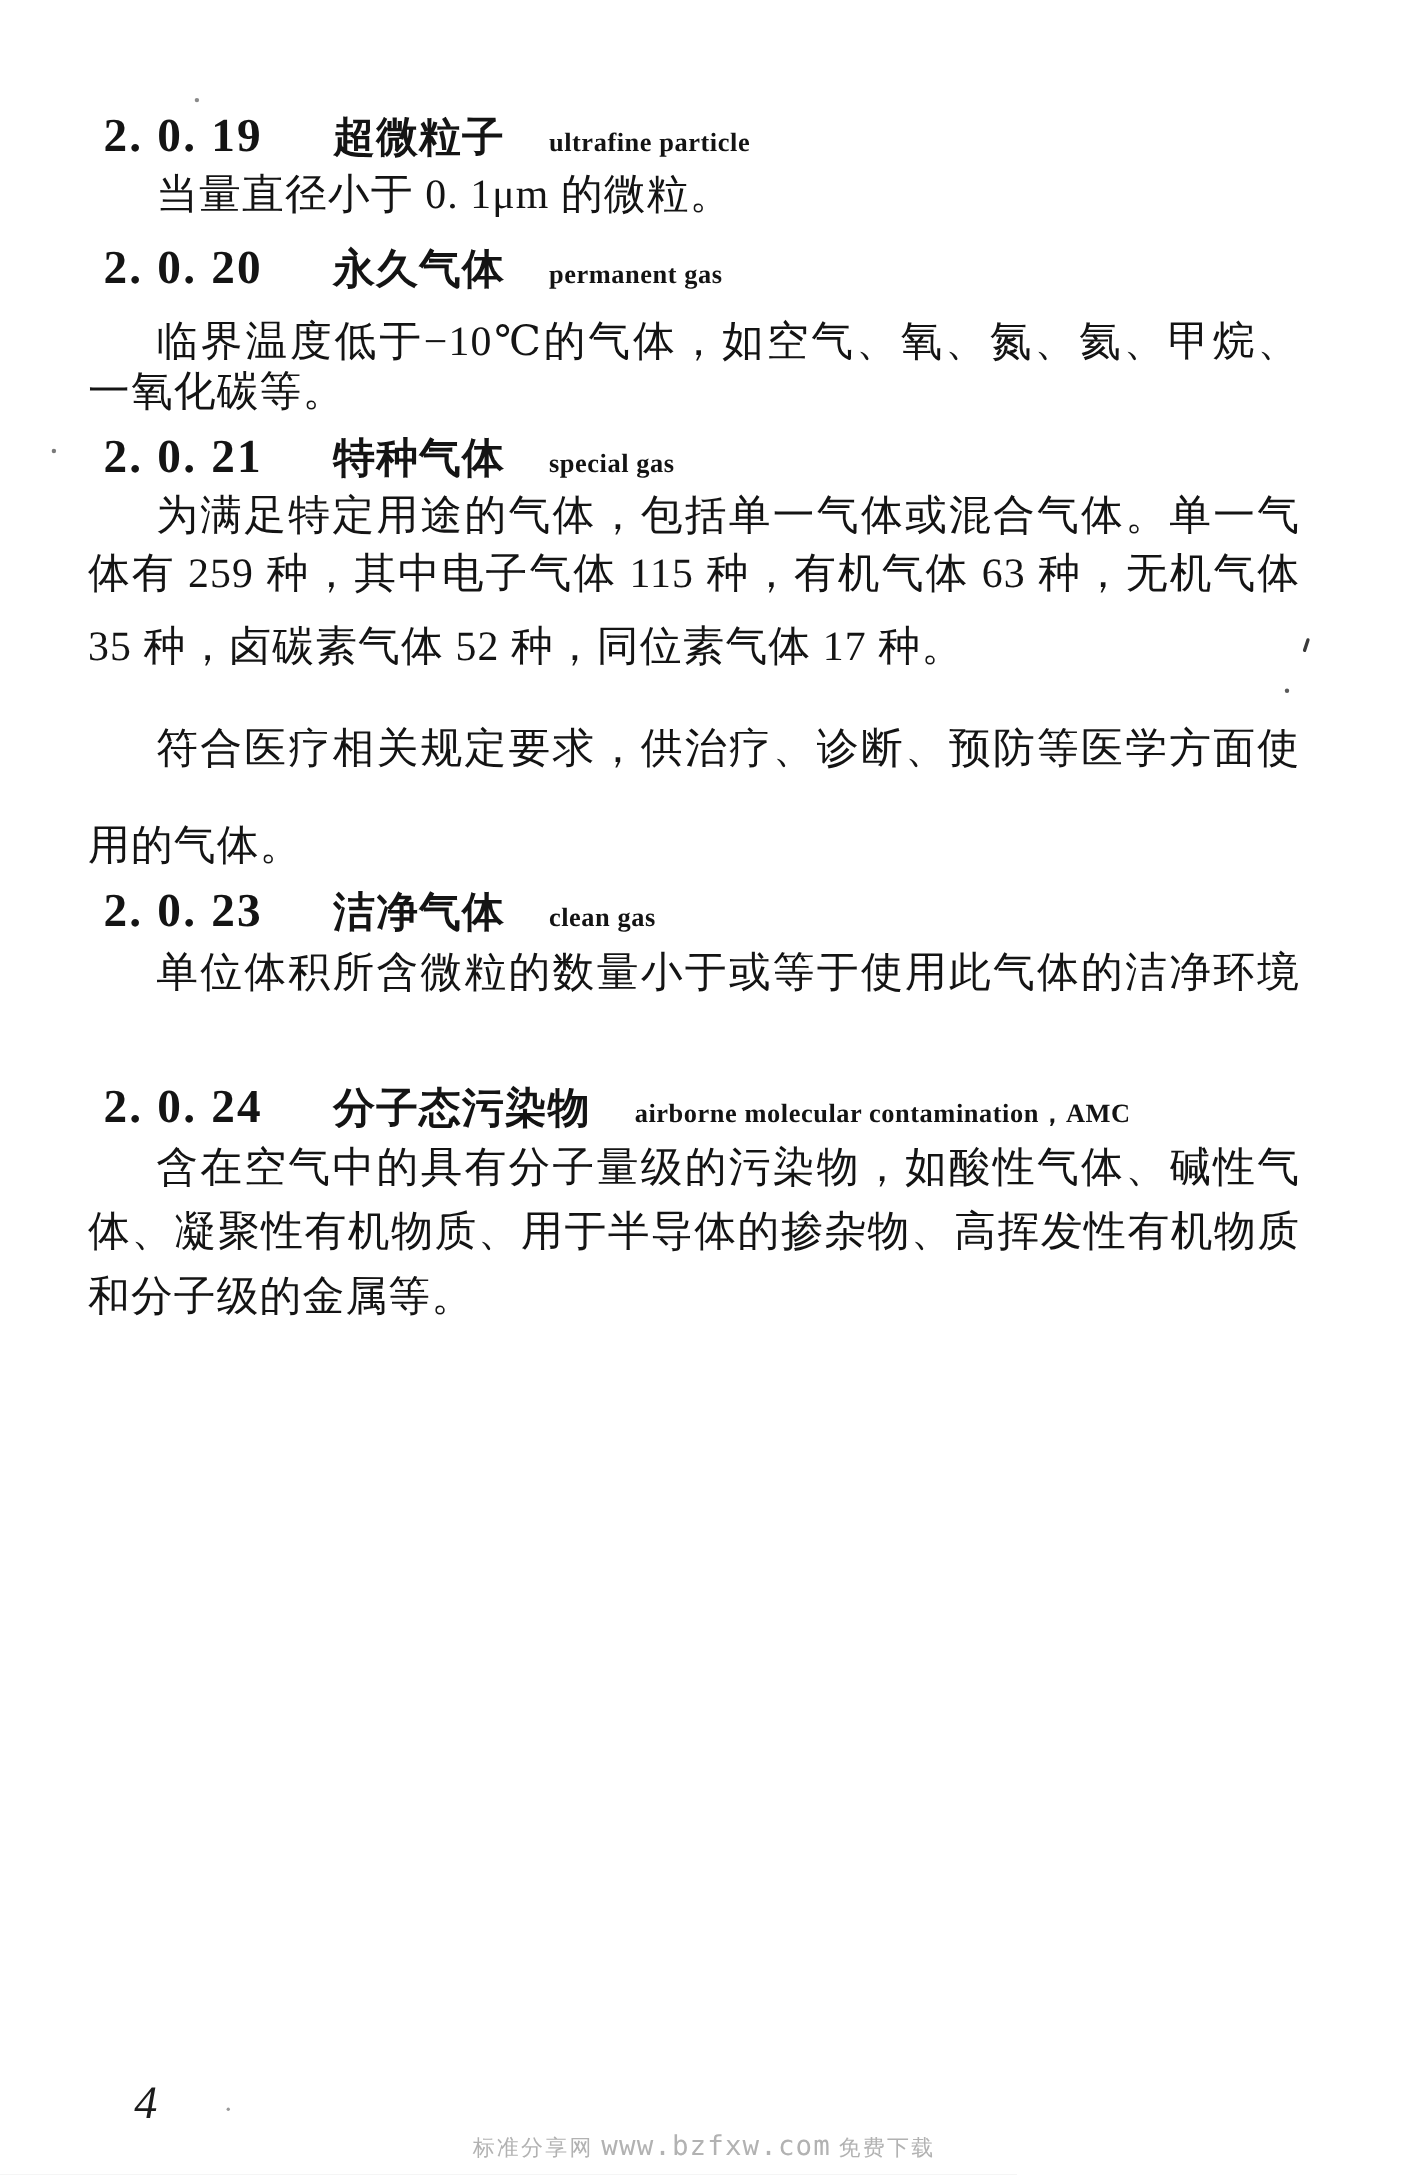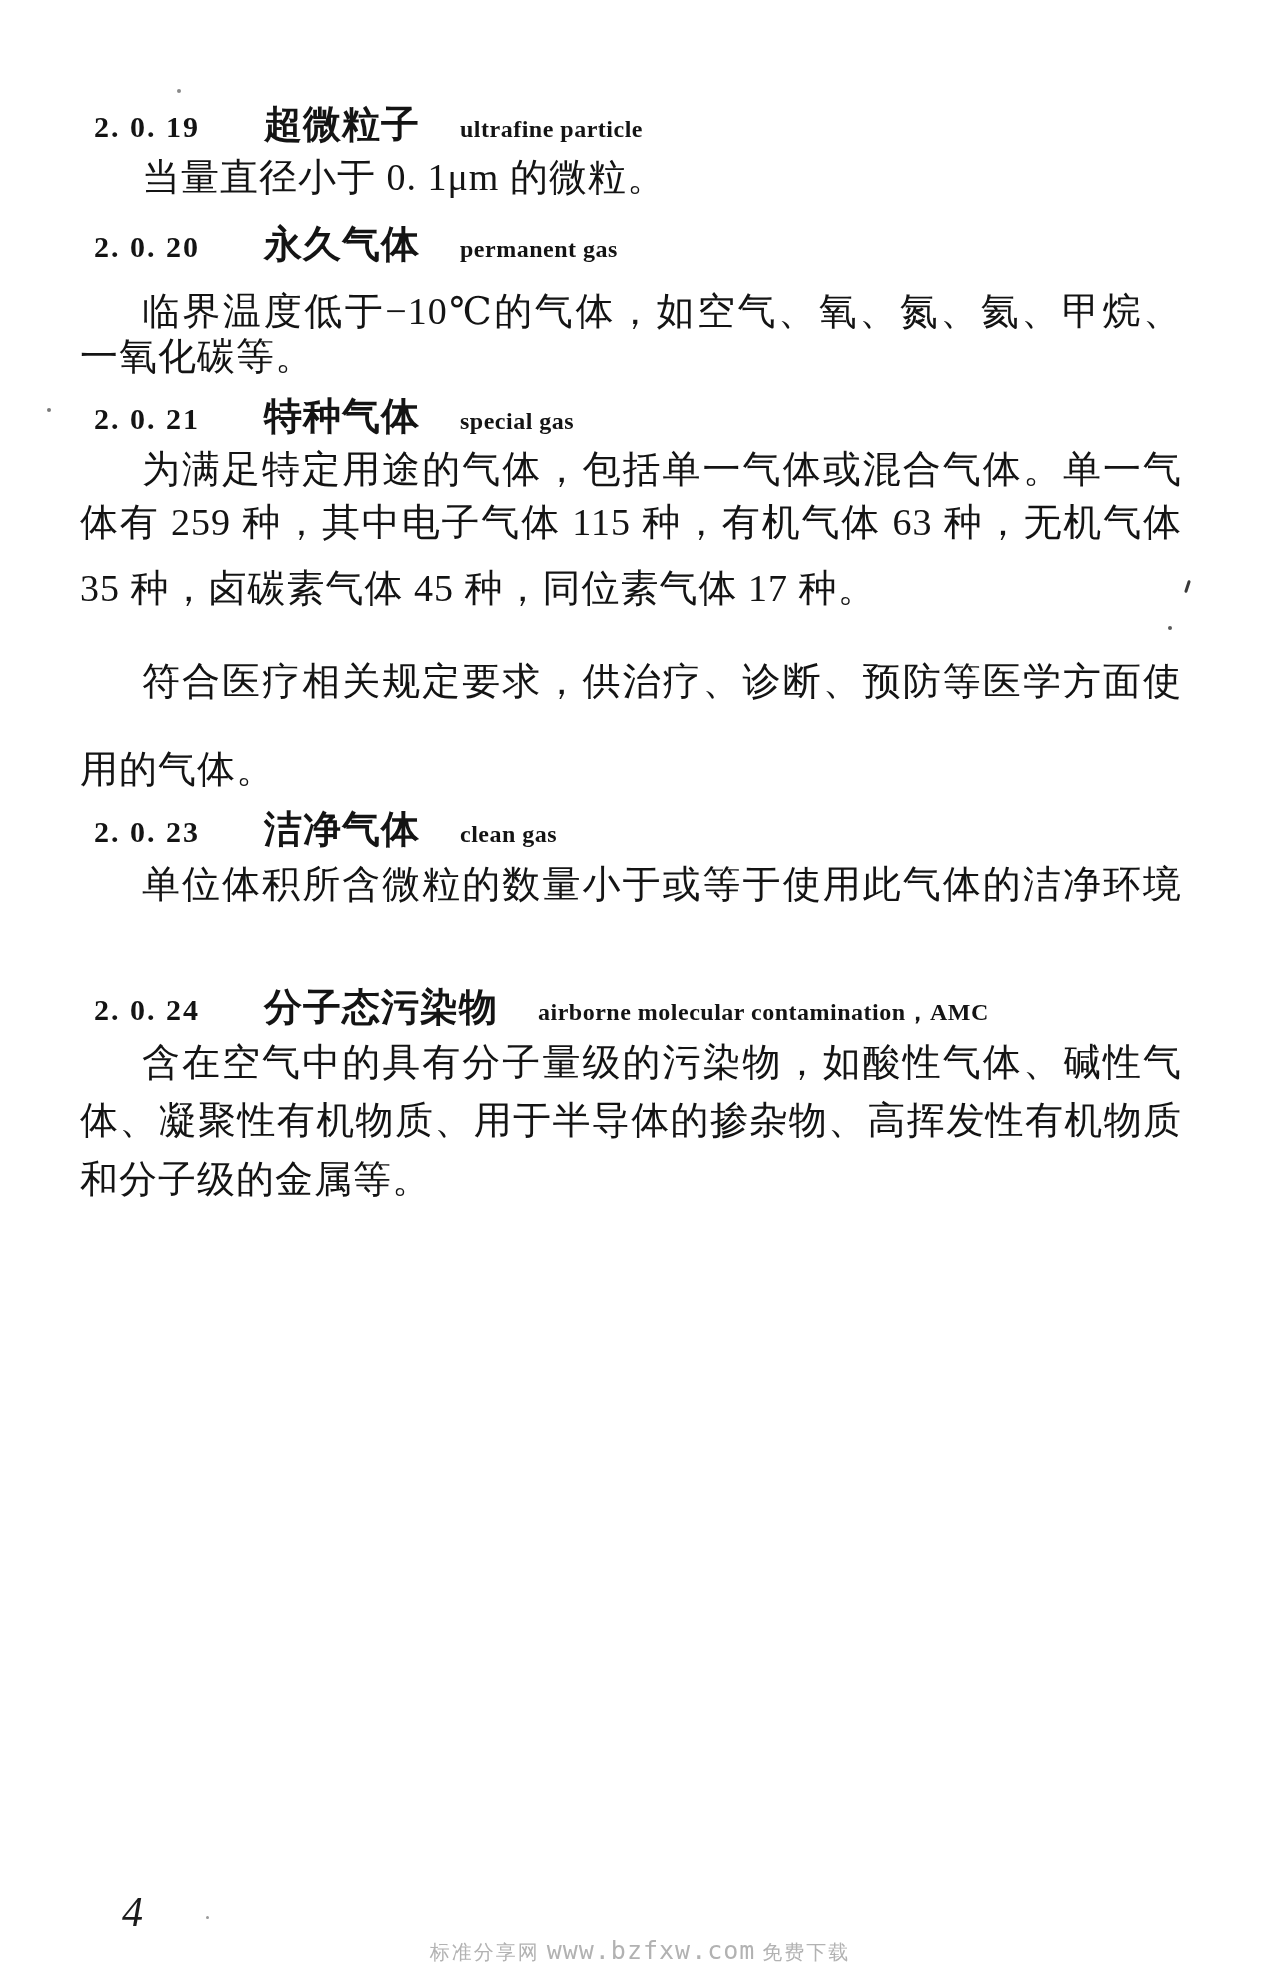--- a/index.html
+++ b/index.html
@@ -24,21 +24,21 @@
   }
   .line.body{white-space:normal;}
   .line.indent{padding-left:62px;width:1040px;}
   .line.fill{
     text-align:justify;
     text-align-last:justify;
   }
   .line.heading{padding-left:14px;}
   .heading .number{
     font-weight:700;
-    font-size:30px;
+    font-size:43px;
     margin-right:36px;
     letter-spacing:2px;
   }
   .heading .zh{
     font-weight:700;
     margin-right:40px;
     margin-left:28px;
   }
   .heading .en{
     font-weight:700;
@@ -79,21 +79,21 @@
 <div class="page">
   <div class="content" id="content">
       <div class="line heading" style="top: 103px;"><span class="number">2. 0. 19</span><span class="zh">超微粒子</span><span class="en">ultrafine particle</span></div>
       <div class="line body indent" style="top: 156px;">当量直径小于 0. 1μm 的微粒。</div>
       <div class="line heading" style="top: 223px;"><span class="number">2. 0. 20</span><span class="zh">永久气体</span><span class="en">permanent gas</span></div>
       <div class="line body indent fill" style="top: 290px;">临界温度低于−10℃的气体，如空气、氧、氮、氦、甲烷、</div>
       <div class="line body" style="top: 335px;">一氧化碳等。</div>
       <div class="line heading" style="top: 395px;"><span class="number">2. 0. 21</span><span class="zh">特种气体</span><span class="en">special gas</span></div>
       <div class="line body indent fill" style="top: 448px;">为满足特定用途的气体，包括单一气体或混合气体。单一气</div>
       <div class="line body fill" style="top: 501px;">体有 259 种，其中电子气体 115 种，有机气体 63 种，无机气体</div>
-      <div class="line body" style="top: 567px;">35 种，卤碳素气体 45 种，同位素气体 17 种。</div>
+      <div class="line body" style="top: 567px;">35 种，卤碳素气体 52 种，同位素气体 17 种。</div>
       <div class="line body indent fill" style="top: 660px;">符合医疗相关规定要求，供治疗、诊断、预防等医学方面使</div>
       <div class="line body" style="top: 748px;">用的气体。</div>
       <div class="line heading" style="top: 808px;"><span class="number">2. 0. 23</span><span class="zh">洁净气体</span><span class="en">clean gas</span></div>
       <div class="line body indent fill" style="top: 863px;">单位体积所含微粒的数量小于或等于使用此气体的洁净环境</div>
       <div class="line heading" style="top: 986px;"><span class="number">2. 0. 24</span><span class="zh">分子态污染物</span><span class="en">airborne molecular contamination，AMC</span></div>
       <div class="line body indent fill" style="top: 1041px;">含在空气中的具有分子量级的污染物，如酸性气体、碱性气</div>
       <div class="line body fill" style="top: 1099px;">体、凝聚性有机物质、用于半导体的掺杂物、高挥发性有机物质</div>
       <div class="line body" style="top: 1158px;">和分子级的金属等。</div>
     </div>
 

